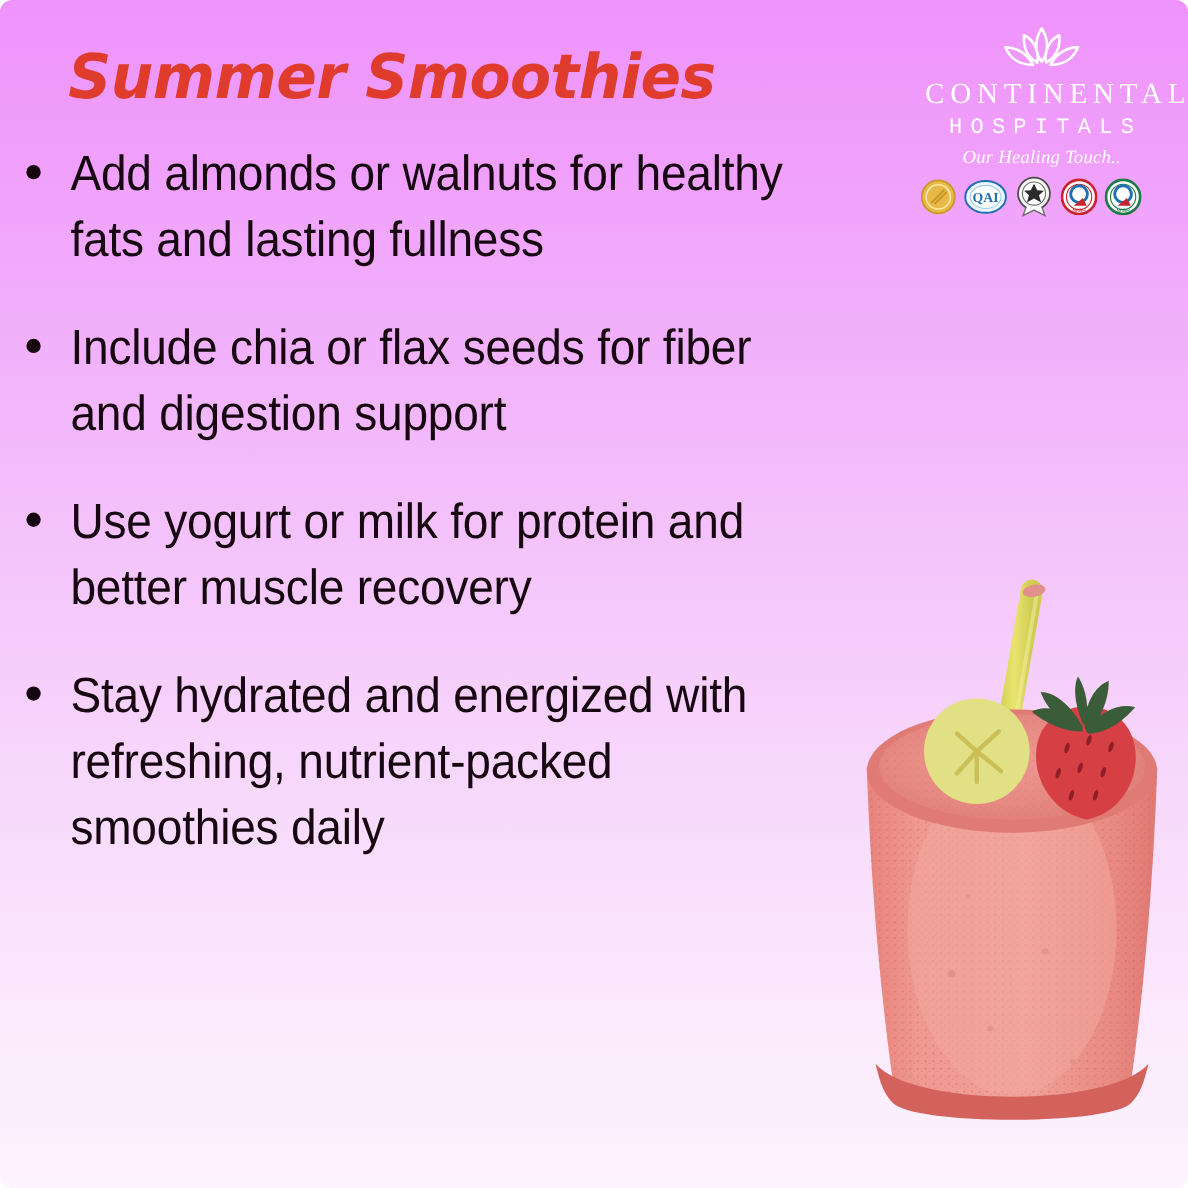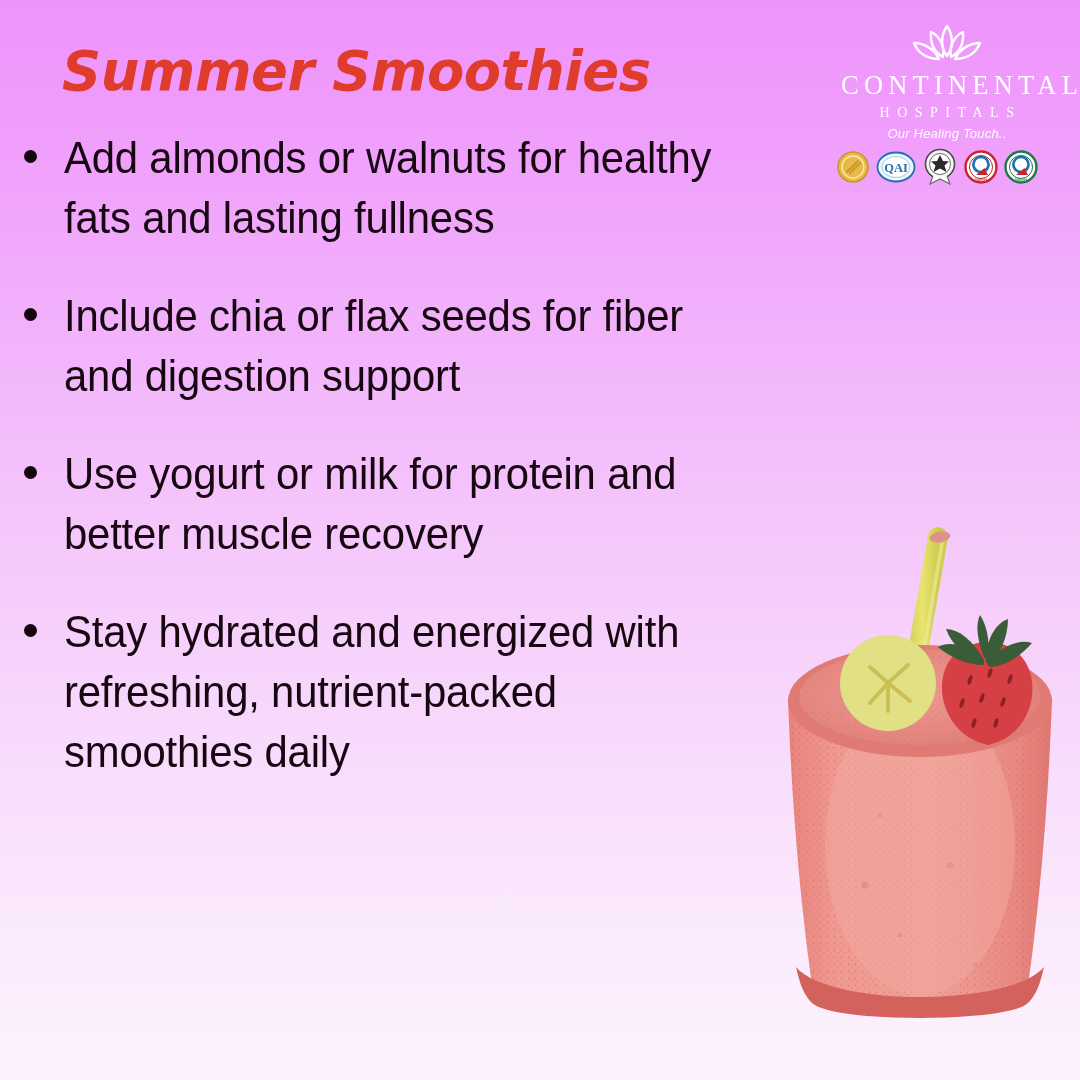--- a/index.html
+++ b/index.html
@@ -13,20 +13,21 @@
     width:1080px;height:1080px;
     background:linear-gradient(to bottom,
        #ef93fc 0%,
        #f0a0fc 14%,
        #f2b4fb 32%,
        #f5c8fb 50%,
        #f8dcfc 70%,
        #fbeafd 86%,
        #fdf3fe 100%);
     overflow:hidden;
+    border-radius:11px;
   }
 
   
   #title{
     position:absolute;
     left:62px; top:38px;
     font-size:56px;
     font-weight:bold;
     font-style:italic;
     letter-spacing:-0.5px;
@@ -49,31 +50,31 @@
   .logo-name{
     font-size:26.5px;
     letter-spacing:5.2px;
     font-weight:400;
     line-height:1.0;
     margin-top:-2px;
     font-family:"Liberation Serif", serif;
     text-indent:5px;
   }
   .logo-sub{
-    font-size:14px;
+    font-size:20px;
     letter-spacing:7.5px;
     margin-top:6px;
-    font-family:Liberation Serif, serif;
+    font-family:Liberation Mono, monospace;
     text-indent:7px;
   }
   .logo-tag{
-    font-size:13px;
+    font-size:17px;
     font-style:italic;
     margin-top:5px;
-    font-family:Liberation Sans, sans-serif;
+    font-family:Liberation Serif, serif;
     letter-spacing:0.2px;
     opacity:.97;
   }
   #badges{
     margin-top:7px;
     display:flex;
     justify-content:flex-start;
     align-items:center;
     gap:6px;
   }

